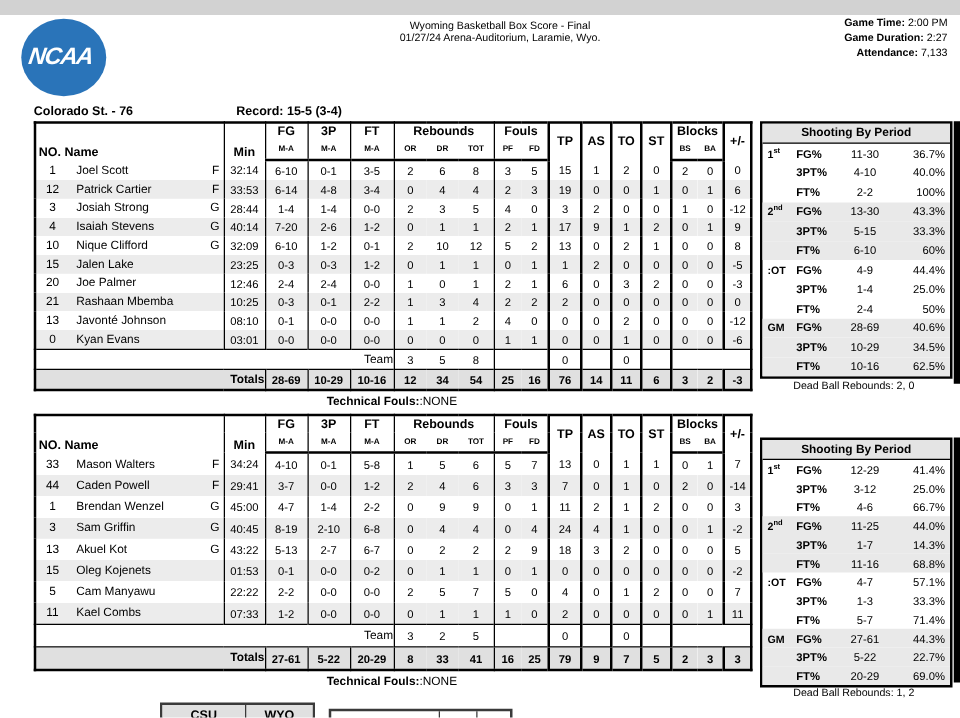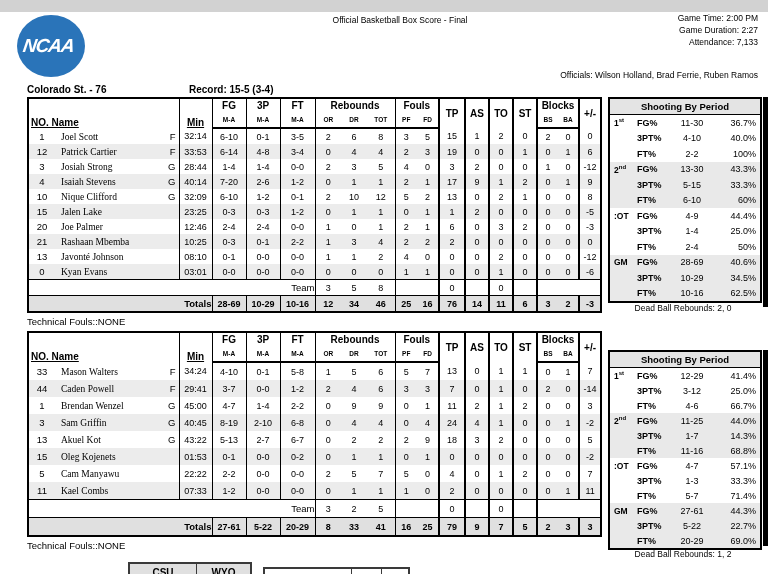--- a/index.html
+++ b/index.html
@@ -13,50 +13,50 @@
              font-size:19px;letter-spacing:-1px;transform:skewX(-8deg);}
   .logo-r{position:absolute;right:1px;bottom:7px;color:#fff;font-size:6px;}
 
   
   .center-head{position:absolute;left:240px;top:15px;width:320px;text-align:center;}
   .ch-doc{font-size:8.5px;}
   .ch-title{font-size:12.5px;font-weight:bold;margin:3px 0 2px;}
   .ch-venue,.ch-season{font-size:8.5px;line-height:11px;}
   .right-head{position:absolute;right:10px;top:12px;text-align:right;font-size:8.5px;line-height:12px;}
   .officials{position:absolute;right:10px;top:70px;font-size:8.5px;}
-  b{font-weight:normal;}
+  b{font-weight:bold;}
 
   
   .team-section{position:absolute;left:27px;width:573px;}
   #sec0{top:84px;} #sec1{top:331px;}
   .team-line{position:relative;height:13px;font-size:10px;font-weight:bold;}
   .team-record{position:absolute;left:162px;}
 
   table.box-table{border-collapse:collapse;table-layout:fixed;width:573px;border:2px solid #000;}
   th,td{padding:0;font-size:9px;text-align:center;overflow:hidden;white-space:nowrap;}
   thead tr:first-child th{height:13px;}
   thead tr:nth-child(2) th{height:15px;}
   thead tr:last-child th{border-bottom:2px solid #000;}
   .h-big{font-size:10px;font-weight:bold;}
   .h-sub{font-size:6.5px;font-weight:bold;}
   .h-name{text-align:left;padding-left:2px;font-size:10px;}
-  .va-b{vertical-align:bottom;text-decoration:underline;}
+  .va-b{vertical-align:bottom;}
   .bl1{border-left:1px solid #000;}
   .bl2{border-left:2px solid #000;}
   #sec0 tbody td{height:15px;}
   #sec1 tbody td{height:17px;}
   tbody tr:nth-child(even) td{background:#ececec;}
   tr.totals-row td{background:#e0e0e0 !important;font-weight:bold;border-top:1px solid #000;}
   tr.team-row td{border-top:1px solid #000;background:#fff !important;}
   .c-name{text-align:left;font-size:9.5px;}
   .c-name .no{display:inline-block;width:26px;text-align:center;}
-  .c-name .pname{padding-left:6px;font-family:Liberation Serif, serif;}
+  .c-name .pname{padding-left:6px;}
   .c-name .pos{float:right;padding-right:3px;}
   .c-label{text-align:right;padding-left:15px;font-size:9.5px;}
-  .tech-fouls{width:573px;text-align:left;font-size:9.5px;margin-top:3px;}
+  .tech-fouls{width:573px;text-align:center;font-size:9.5px;margin-top:3px;}
 
   
   .shoot-box{position:absolute;left:608px;width:150px;border:2px solid #000;background:#fff;}
   #shoot0{top:97px;} #shoot1{top:350px;}
   .shoot-title{height:15px;line-height:15px;text-align:center;font-weight:bold;font-size:9.5px;
                background:#e4e4e4;border-bottom:1px solid #000;}
   .srow{display:flex;align-items:center;padding:0 4px;}
   #shoot0 .srow{height:15.5px;} #shoot1 .srow{height:15px;}
   .srow.shade{background:#e9e9e9;}
   .sper{width:23px;font-size:8.5px;font-weight:bold;}
@@ -85,32 +85,30 @@
 
 <div id="page">
   <div class="top-bar"></div>
 
   <div class="logo">
     <span class="logo-text">NCAA</span>
     <span class="logo-r">®</span>
   </div>
 
   <div class="center-head">
-    <div class="ch-doc">Official Basketball Box Score - Final</div>
+    <div class="ch-doc">Wyoming Basketball Box Score - Final</div>
+    <div class="ch-venue">01/27/24 Arena-Auditorium, Laramie, Wyo.</div>
   </div>
 
   <div class="right-head">
     <div><b>Game Time:</b> <span>2:00 PM</span></div>
     <div><b>Game Duration:</b> <span>2:27</span></div>
     <div><b>Attendance:</b> <span>7,133</span></div>
   </div>
 
-  <div class="officials">
-    <b>Officials:</b> <span>Wilson Holland, Brad Ferrie, Ruben Ramos</span>
-  </div>
 
   <div class="team-section" id="sec0">
     <div class="team-line">
       <span class="team-name">Colorado St. - 76</span>
       <span class="team-record">Record: 15-5 (3-4)</span>
     </div>
     <table class="box-table">
       <colgroup>
           <col style="width:151px">
           <col style="width:33px">
@@ -363,21 +361,21 @@
             <td class="bl2"></td>
             <td class="bl2" colspan="3"></td>
           </tr>
           <tr class="totals-row">
             <td class="c-label" colspan="2">Totals</td>
             <td class="bl1">28-69</td>
             <td class="bl1">10-29</td>
             <td class="bl1">10-16</td>
             <td class="bl1">12</td>
             <td>34</td>
-            <td>46</td>
+            <td>54</td>
             <td class="bl1">25</td>
             <td>16</td>
             <td class="bl2">76</td>
             <td class="bl2">14</td>
             <td class="bl2">11</td>
             <td class="bl2">6</td>
             <td class="bl2">3</td>
             <td>2</td>
             <td class="bl2">-3</td>
           </tr>

